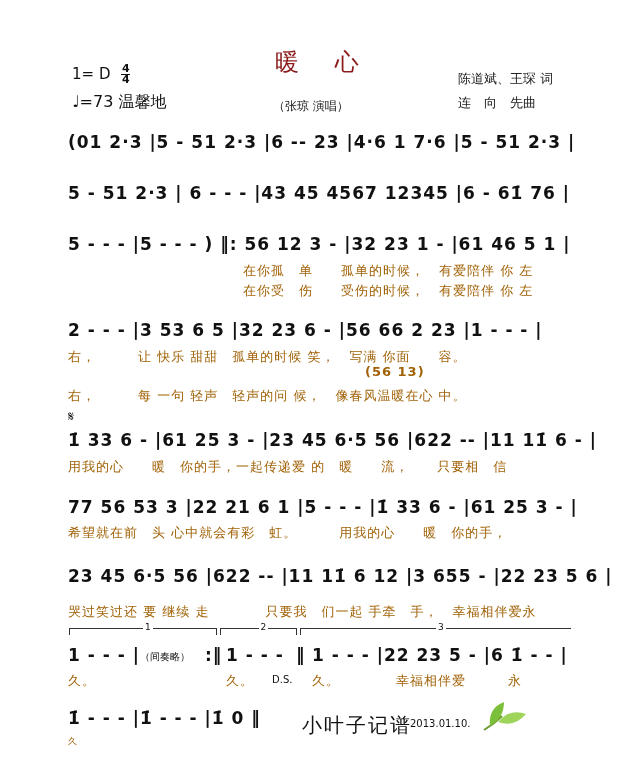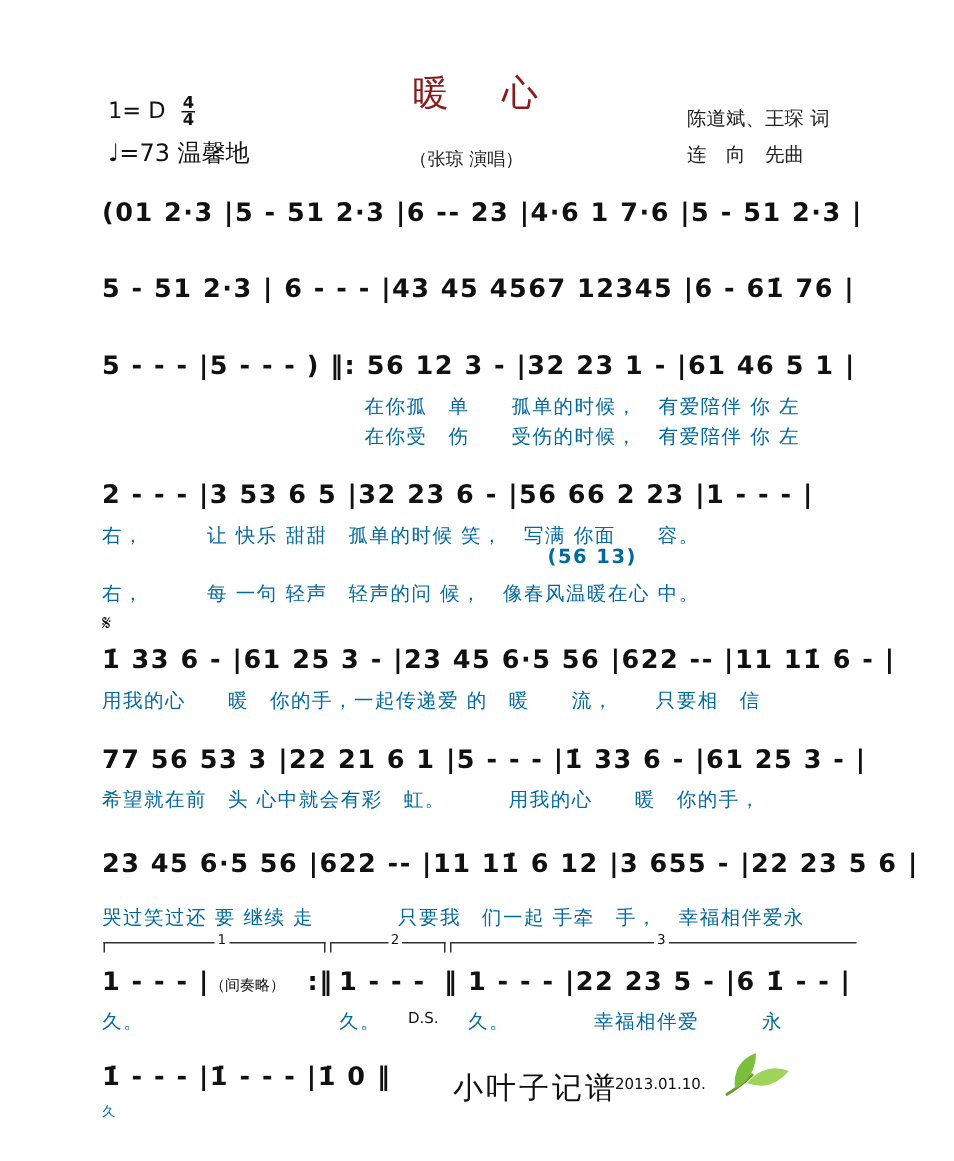--- a/index.html
+++ b/index.html
@@ -7,21 +7,21 @@
   .abs{position:absolute;white-space:nowrap;}
   .title{font-family:"DejaVu Serif","Liberation Serif",serif;font-size:24px;color:#8b1a1a;letter-spacing:14px;}
   .sub{font-size:12px;color:#222;}
   .meta{font-size:13px;color:#222;}
   .key{font-size:15px;}
   .frac{display:inline-block;vertical-align:middle;text-align:center;font-size:11px;line-height:10px;font-weight:bold;margin-left:6px;}
   .frac span{display:block;}
   .frac .bar{border-top:1px solid #111;width:9px;margin:0 auto;}
   .tempo{font-size:16px;}
   .notes{font-size:17px;font-weight:bold;letter-spacing:1px;font-family:"DejaVu Sans","Liberation Sans",sans-serif;}
-  .lyr{font-size:13px;color:#0369a1;letter-spacing:1px;}
+  .lyr{font-size:13px;color:#a16207;letter-spacing:1px;}
   .small{font-size:10px;}
   .bracket{position:absolute;border-top:1px solid #333;border-left:1px solid #333;border-right:1px solid #333;height:6px;}
   .bracket span{position:absolute;top:-7px;left:50%;font-size:9px;background:#fff;padding:0 2px;}
   .sign{font-size:14px;font-family:"DejaVu Serif",serif;}
   .sig{font-family:"DejaVu Serif","Liberation Serif",serif;font-size:20px;letter-spacing:2px;}
   .date{font-size:10px;}
   .leaf{position:absolute;}
 </style>
 </head>
 <body>

